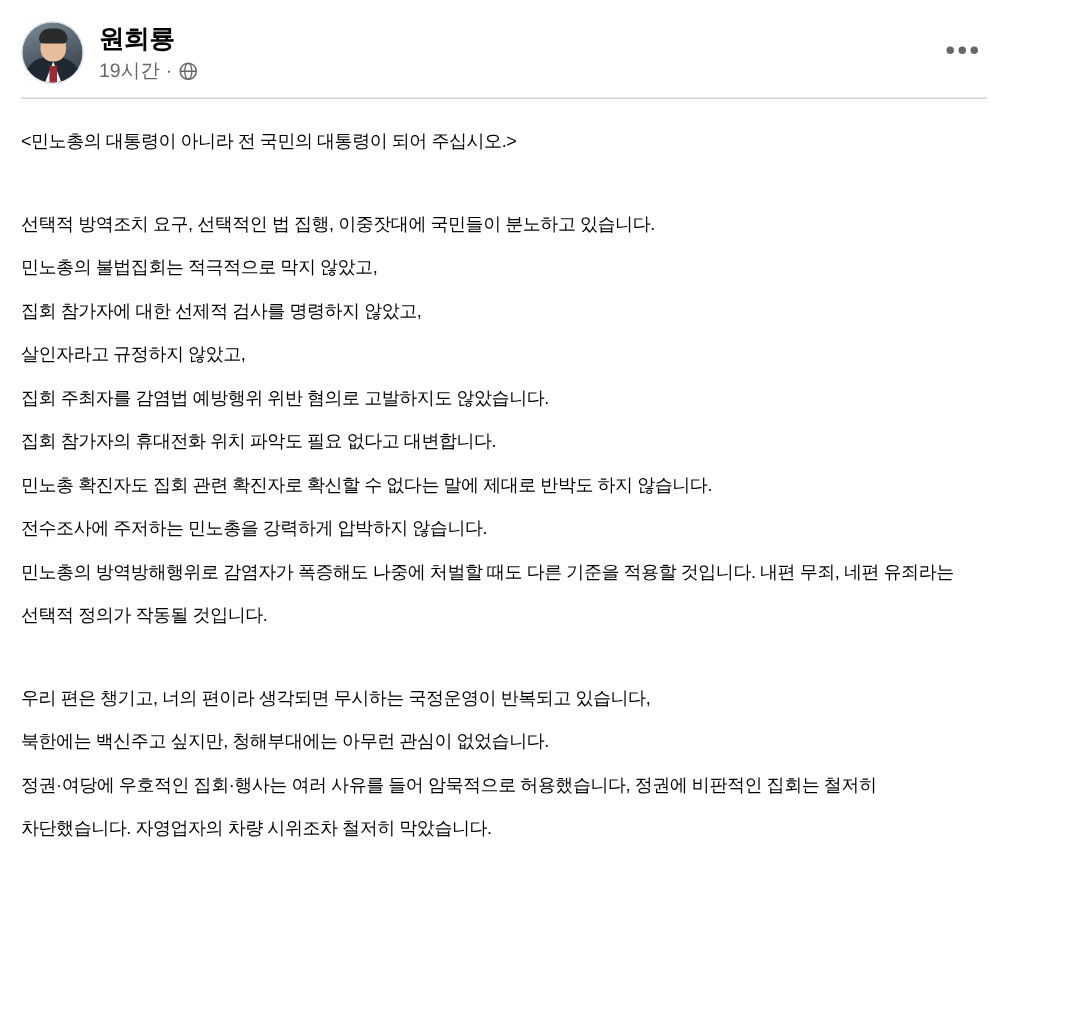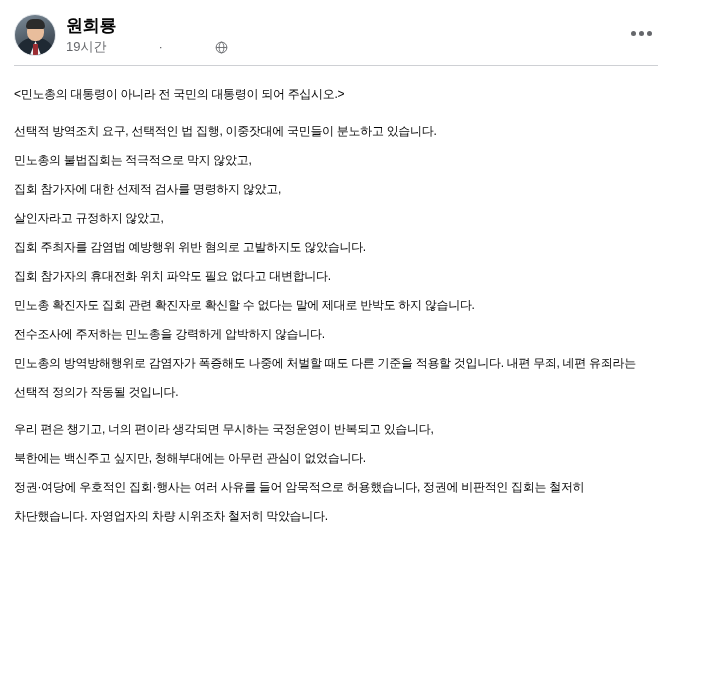--- a/index.html
+++ b/index.html
@@ -102,21 +102,20 @@
     color: #050505;
     letter-spacing: -0.2px;
   }
   .meta {
     display: flex;
     align-items: center;
     margin-top: 3px;
     font-size: 13px;
     color: #65676b;
     line-height: 16px;
-    gap: 48px;
   }
   .meta .sep {
     margin: 0 4px;
   }
   .globe-icon {
     display: inline-block;
     width: 13px;
     height: 13px;
     position: relative;
     vertical-align: middle;
@@ -152,21 +151,21 @@
     line-height: 29px;
     color: #050505;
     letter-spacing: -0.3px;
     word-break: keep-all;
   }
   .para {
     margin: 0;
     white-space: pre-wrap;
   }
   .para.spaced {
-    margin-top: 8px;
+    margin-top: 26px;
   }
   .para.tight {
     margin-top: 0;
   }
 </style>
 </head>
 <body>
 
 <div class="post">
 

